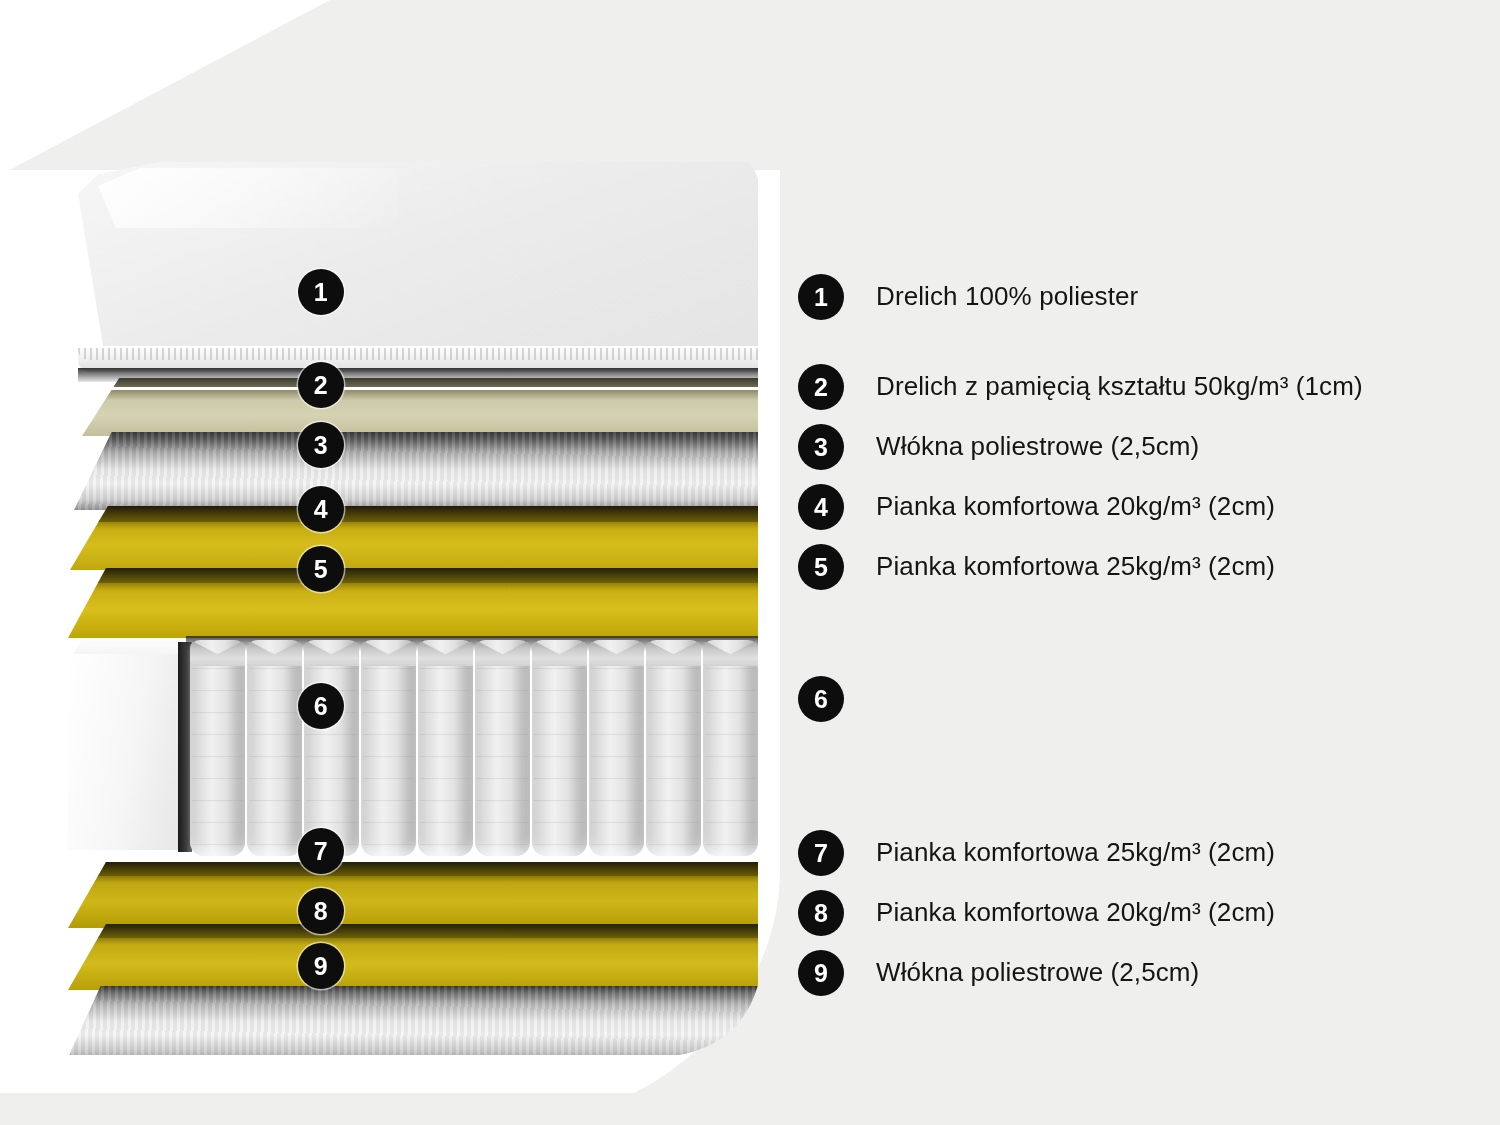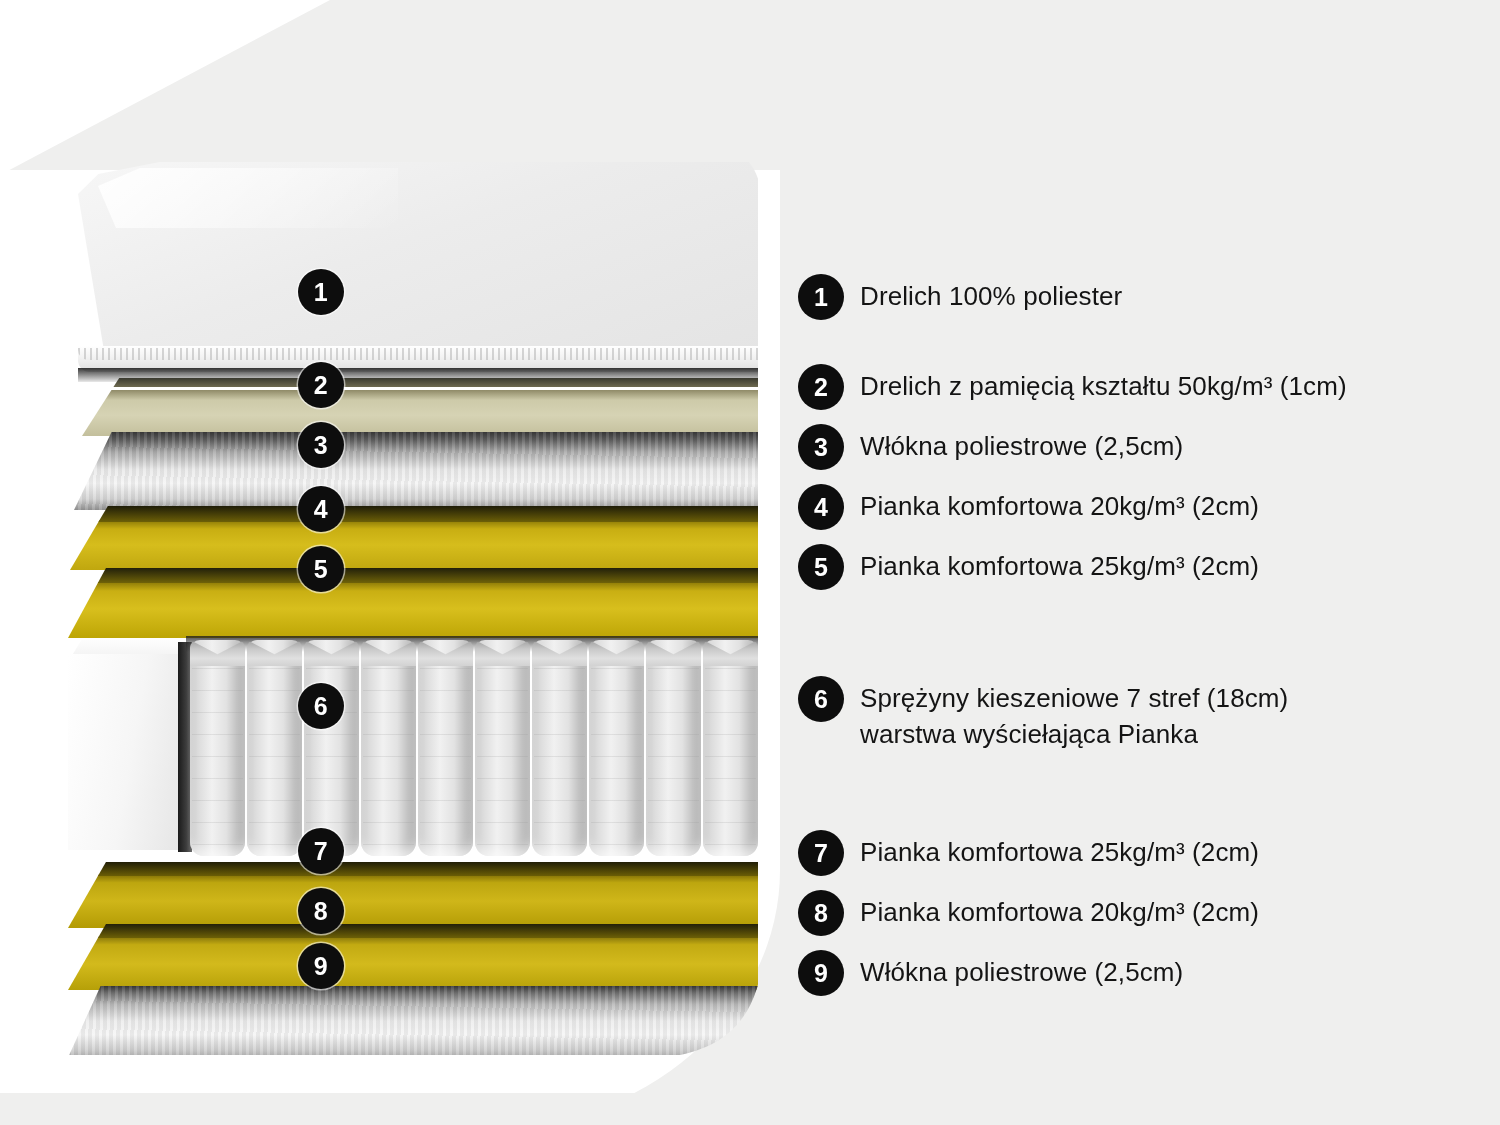--- a/index.html
+++ b/index.html
@@ -355,21 +355,21 @@
     background: #0d0d0d;
     color: #ffffff;
     display: flex;
     align-items: center;
     justify-content: center;
     font-size: 25px;
     font-weight: 700;
     line-height: 1;
   }
   .legend-text {
-    margin-left: 16px;
+    margin-left: 32px;
     color: #141414;
     font-size: 26px;
     line-height: 36px;
     font-weight: 400;
     white-space: pre-line;
     padding-top: 4px;
     letter-spacing: .1px;
   }
 </style>
 </head>
@@ -483,22 +483,20 @@
       <div class="legend-text">Pianka komfortowa 20kg/m³ (2cm)</div>
     </div>
 
     <div class="legend-row" style="top:286px;">
       <div class="legend-badge">5</div>
       <div class="legend-text">Pianka komfortowa 25kg/m³ (2cm)</div>
     </div>
 
     <div class="legend-row" style="top:418px;">
       <div class="legend-badge">6</div>
-      <div class="legend-text">Sprężyny kieszeniowe 7 stref (18cm)
-warstwa wyściełająca Pianka</div>
     </div>
 
     <div class="legend-row" style="top:572px;">
       <div class="legend-badge">7</div>
       <div class="legend-text">Pianka komfortowa 25kg/m³ (2cm)</div>
     </div>
 
     <div class="legend-row" style="top:632px;">
       <div class="legend-badge">8</div>
       <div class="legend-text">Pianka komfortowa 20kg/m³ (2cm)</div>

